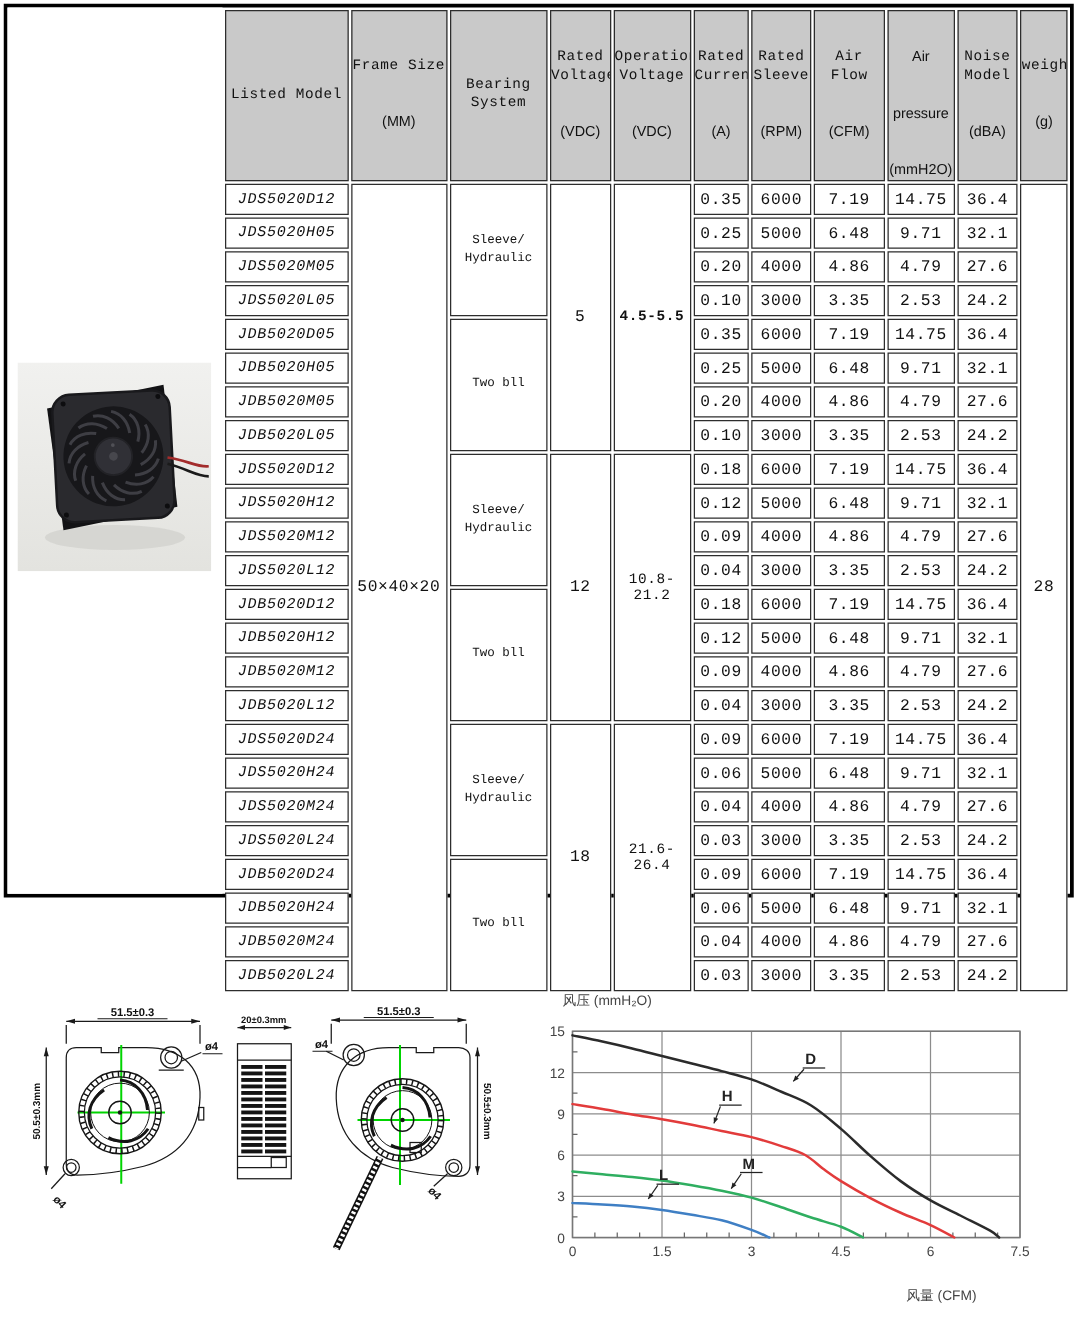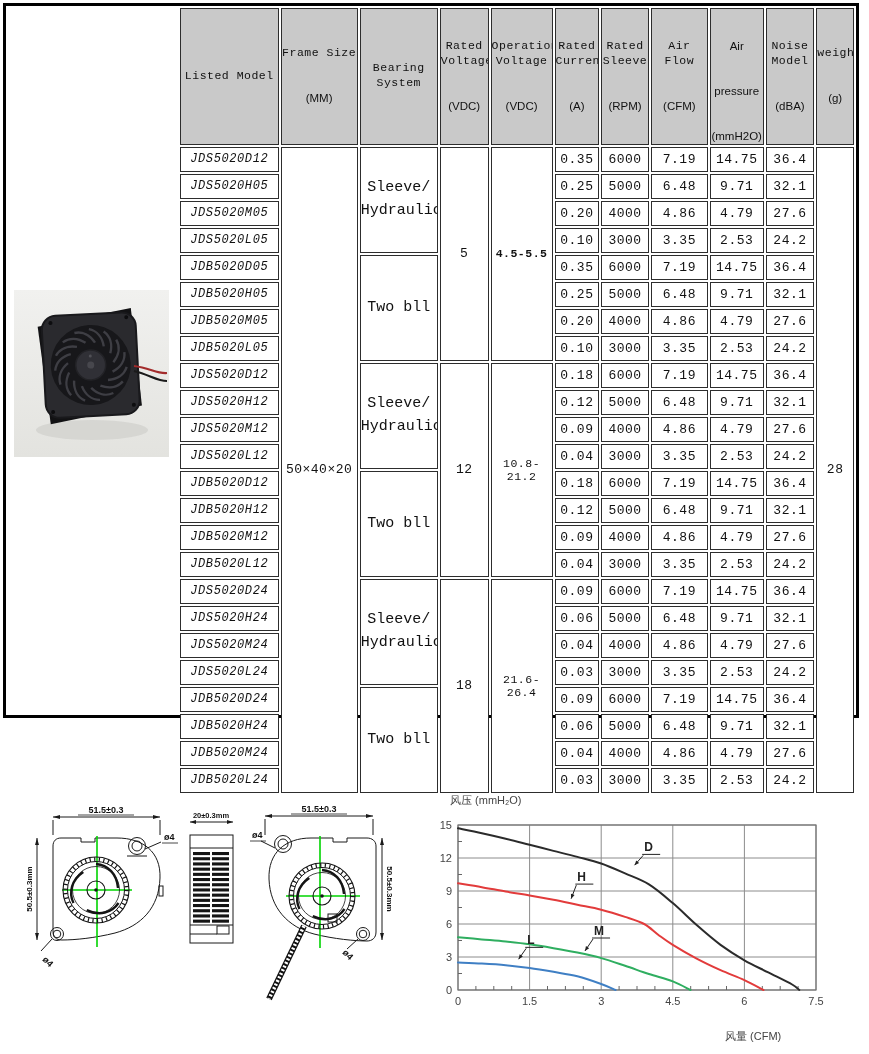--- a/index.html
+++ b/index.html
@@ -11,21 +11,21 @@
               border:3px solid #000;box-sizing:border-box;display:flex;background:#fff;}
   .photo-pane{width:172px;flex:none;position:relative;background:#fff;}
   .photo-box{position:absolute;left:8px;top:284px;width:155px;height:167px;}
   table{border-collapse:separate;border-spacing:2px;table-layout:fixed;width:678px;flex:none;align-self:flex-start;}
   th,td{border:1px solid #2d2d2d;text-align:center;vertical-align:middle;padding:0;overflow:hidden;background:#fff;}
   th{background:#c9c9c9;height:54px;font-size:11.5px;font-weight:normal;line-height:1.3;}
   th div{letter-spacing:0.5px;}
   th div.unit,.th-sans div{font-family:"Liberation Sans","DejaVu Sans",sans-serif;letter-spacing:0;margin-top:30px;}
   td{height:23px;font-size:13px;}
   td.model{font-size:12px;letter-spacing:0.6px;font-style:italic;}
-  td.bearing div{font-size:15px;line-height:1.5;text-align:center;}
+  td.bearing div{font-size:10px;line-height:1.5;text-align:center;}
   td.num{letter-spacing:0.5px;}
 
   
   .dwg,.chart{position:absolute;}
   #dwg-front{left:15px;top:800px;}
   #dwg-side{left:185px;top:808px;}
   #dwg-rear{left:248px;top:798px;}
   #perf-chart{left:440px;top:790px;position:absolute;}
   svg text{font-family:"Liberation Sans","DejaVu Sans",sans-serif;}
   .dimtext{font-size:9px;fill:#111;font-weight:bold;}

